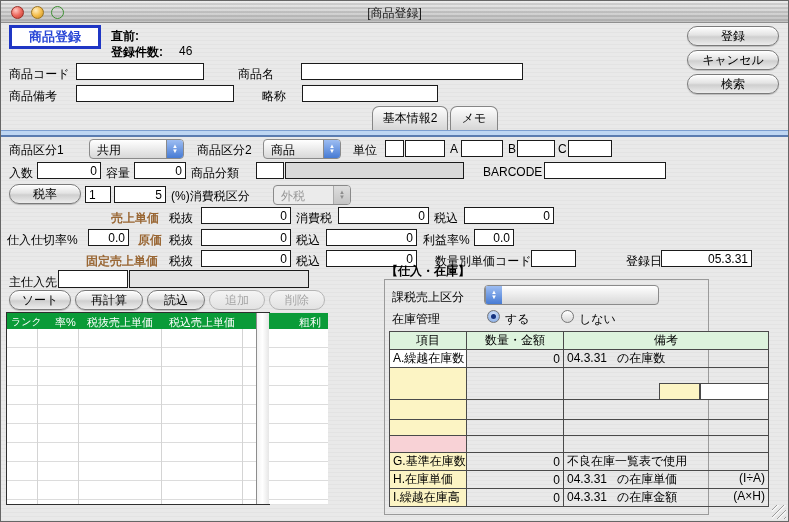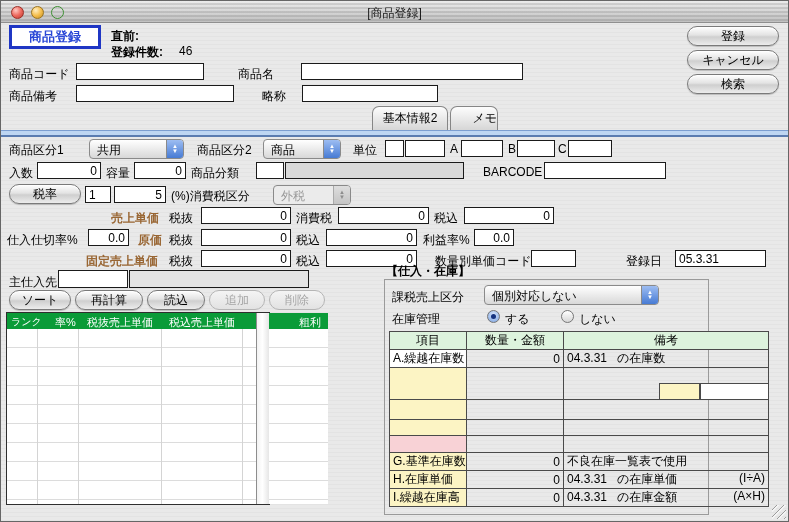--- a/index.html
+++ b/index.html
@@ -93,21 +93,21 @@
   <div class="lbl" style="left:8px;top:65px;">商品コード</div>
   <input class="in" style="left: 75px; top: 62px; width: 128px;">
   <div class="lbl" style="left:237px;top:65px;">商品名</div>
   <input class="in" style="left: 300px; top: 62px; width: 222px;">
   <div class="lbl" style="left:8px;top:87px;">商品備考</div>
   <input class="in" style="left: 75px; top: 84px; width: 158px;">
   <div class="lbl" style="left:237px;top:87px;padding-left:24px;">略称</div>
   <input class="in" style="left: 301px; top: 84px; width: 136px;">
 
   <div class="tab" style="left:371px;width:76px;">基本情報2</div>
-  <div class="tab" style="left:449px;width:48px;text-align:right;">メモ</div>
+  <div class="tab" style="left:449px;width:48px;">メモ</div>
   <div class="bluesep"></div>
 
   <div class="lbl" style="left:8px;top:141px;">商品区分1</div>
   <div class="popup" style="left:88px;top:138px;width:95px;">
     <span class="ptext">共用</span>
     <span class="stepper">
         <span>▲</span>
         <span>▼</span>
       </span>
   </div>
@@ -170,21 +170,21 @@
   <input class="in num" style="left: 473px; top: 228px; width: 40px;" value="0.0">
 
   <div class="lbl brown b" style="left:85px;top:252px;">固定売上単価</div>
   <div class="lbl" style="left:168px;top:252px;">税抜</div>
   <input class="in num" style="left: 200px; top: 249px; width: 90px;" value="0">
   <div class="lbl" style="left:295px;top:252px;">税込</div>
   <input class="in num" style="left: 325px; top: 249px; width: 91px;" value="0">
   <div class="lbl" style="left:422px;top:252px;margin-left:12px;">数量別単価コード</div>
   <input class="in" style="left: 530px; top: 249px; width: 45px;">
   <div class="lbl" style="left:625px;top:252px;">登録日</div>
-  <input class="in" style="left: 674px; top: 249px; width: 91px;" value="05.3.31">
+  <input class="in" style="left: 660px; top: 249px; width: 91px; text-align: right;" value="05.3.31">
 
   <div class="lbl" style="left:8px;top:273px;">主仕入先</div>
   <input class="in" style="left: 57px; top: 269px; width: 70px; height: 18px;">
   <input class="in lgray" style="left: 128px; top: 269px; width: 180px; height: 18px;">
   <div class="lbl b" style="left:385px;top:262px;">【仕入・在庫】</div>
 
   <div class="pill" style="left:8px;top:289px;width:62px;">ソート</div>
   <div class="pill" style="left:74px;top:289px;width:68px;">再計算</div>
   <div class="pill" style="left:146px;top:289px;width:58px;">読込</div>
   <div class="pill disabled" style="left:208px;top:289px;width:56px;">追加</div>
@@ -202,21 +202,20 @@
     <div class="vline" style="left:30px;"></div>
     <div class="vline" style="left:71px;"></div>
     <div class="vline" style="left:154px;"></div>
     <div class="vline" style="left:235px;"></div>
     <div class="scrolltrack"></div>
   </div>
 
   <div class="rpanel">
     <div class="lbl" style="left:7px;top:9px;">課税売上区分</div>
     <div class="popup" style="left:99px;top:5px;width:175px;">
-      <span class="ptext">個別対応しない</span>
       <span class="stepper">
           <span>▲</span>
           <span>▼</span>
         </span>
     </div>
     <div class="lbl" style="left:7px;top:31px;">在庫管理</div>
     <div class="radio sel" style="left:102px;top:30px;"></div>
     <div class="lbl" style="left:120px;top:31px;">する</div>
     <div class="radio" style="left:176px;top:30px;"></div>
     <div class="lbl" style="left:194px;top:31px;">しない</div>

